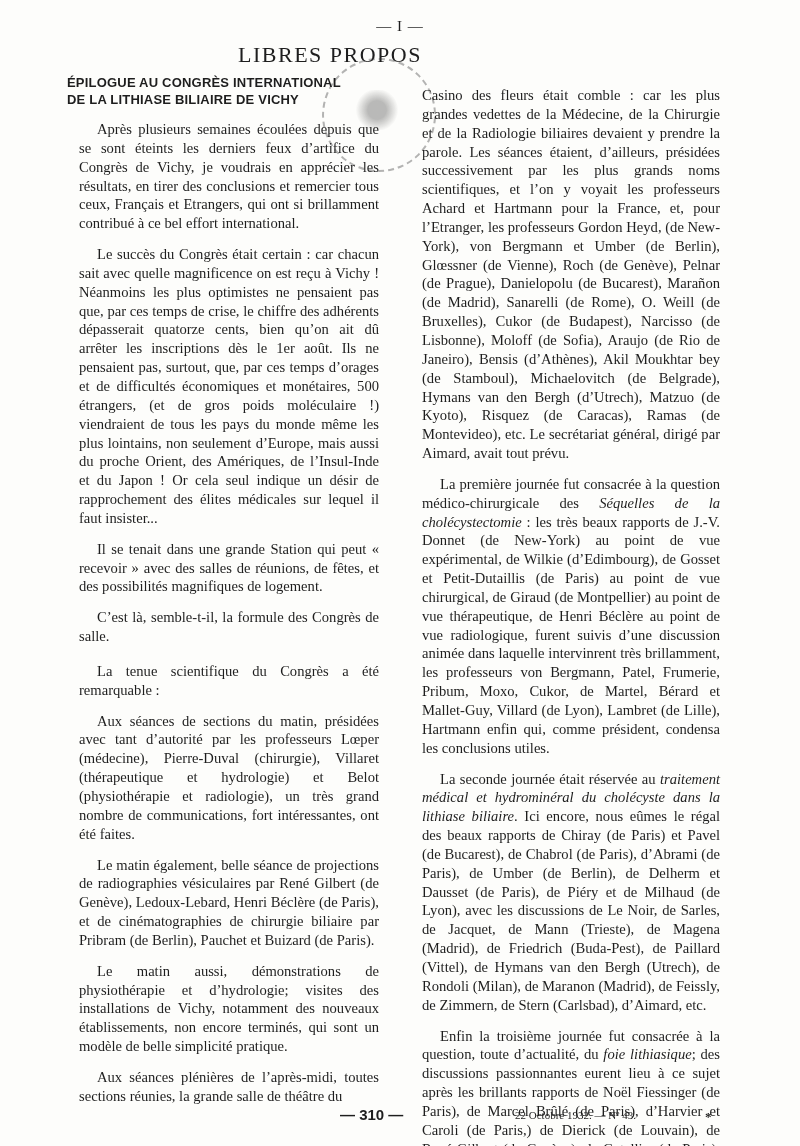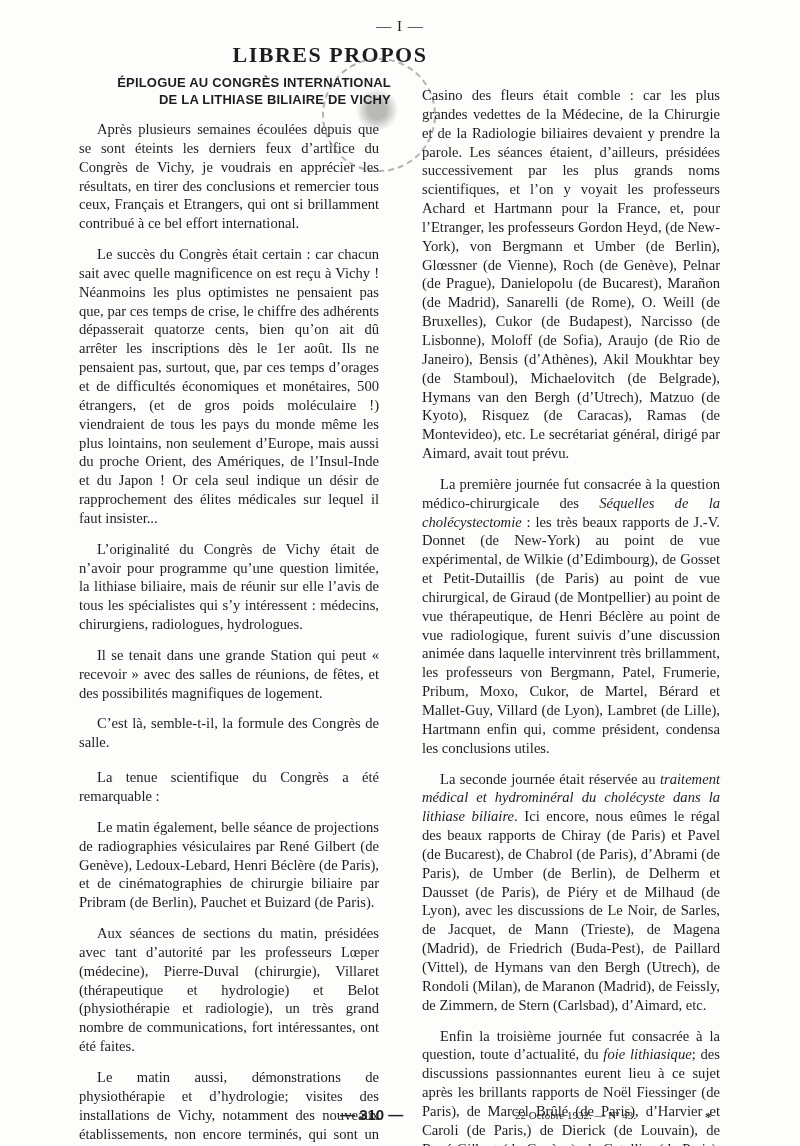--- a/index.html
+++ b/index.html
@@ -6,31 +6,31 @@
     body {
       width: 800px; height: 1146px; background: #fdfdfb; position: relative; overflow: hidden;
       font-family: "DejaVu Serif", "Liberation Serif", serif; color: #1e1e1e;
     }
     .page-num-top {
       position: absolute; top: 18px; left: 0; width: 800px; text-align: center;
       font-family: "Liberation Serif", serif; font-size: 15px; letter-spacing: 1px;
     }
     .rubric {
       position: absolute; top: 42px; left: 0; width: 660px; text-align: center;
-      font-family: "Liberation Serif", serif; font-weight: bold; font-size: 22px; letter-spacing: 1.5px;
+      font-family: "Liberation Serif", serif; font-weight: normal; font-size: 22px; letter-spacing: 1.5px;
     }
     .col {
       position: absolute; top: 74px; font-family: "Liberation Serif", serif;
       font-size: 14.6px; line-height: 18.85px; text-align: justify; hyphens: none;
     }
     .col-left { left: 67px; width: 324px; }
     .col-right { left: 410px; width: 322px; }
     .article-title {
       font-family: "Liberation Sans", sans-serif; font-weight: bold; font-size: 13px;
-      line-height: 17px; text-align: right; margin: 0 0 6px 0; letter-spacing: 0.2px;
+      line-height: 17px; text-align: left; margin: 0 0 6px 0; letter-spacing: 0.2px;
     }
     .col p { margin: 12px; text-indent: 18px; }
     .col p.noindent { text-indent: 0; }
     .col p.gap { margin-top: 10px; }
     .col p.gap2 { margin-top: 16px; }
     i { font-style: italic; }
     .footer {
       position: absolute; top: 1106px; left: 0; width: 660px; height: 24px;
       font-family: "Liberation Serif", serif;
     }
@@ -56,26 +56,25 @@
 <div class="rubric">LIBRES PROPOS</div>
 <div class="stamp"></div>
 
 <div class="col col-left">
   <div class="article-title">
     <div>ÉPILOGUE AU CONGRÈS INTERNATIONAL</div>
     <div>DE LA LITHIASE BILIAIRE DE VICHY</div>
   </div>
   <p>Après plusieurs semaines écoulées depuis que se sont éteints les derniers feux d’artifice du Congrès de Vichy, je voudrais en apprécier les résultats, en tirer des conclusions et remercier tous ceux, Français et Etrangers, qui ont si brillamment contribué à ce bel effort international.</p>
   <p>Le succès du Congrès était certain : car chacun sait avec quelle magnificence on est reçu à Vichy ! Néanmoins les plus optimistes ne pensaient pas que, par ces temps de crise, le chiffre des adhérents dépasserait quatorze cents, bien qu’on ait dû arrêter les inscriptions dès le 1er août. Ils ne pensaient pas, surtout, que, par ces temps d’orages et de difficultés économiques et monétaires, 500 étrangers, (et de gros poids moléculaire !) viendraient de tous les pays du monde même les plus lointains, non seulement d’Europe, mais aussi du proche Orient, des Amériques, de l’Insul-Inde et du Japon ! Or cela seul indique un désir de rapprochement des élites médicales sur lequel il faut insister...</p>
-  <p class="gap">L’originalité du Congrès de Vichy était de n’avoir pour programme qu’une question limitée, la lithiase biliaire, mais de réunir sur elle l’avis de tous les spécialistes qui s’y intéressent : médecins, chirurgiens, radiologues, hydrologues.</p>
   <p>Il se tenait dans une grande Station qui peut « recevoir » avec des salles de réunions, de fêtes, et des possibilités magnifiques de logement.</p>
   <p>C’est là, semble-t-il, la formule des Congrès de salle.</p>
   <p class="gap2">La tenue scientifique du Congrès a été remarquable :</p>
+  <p>Aux séances de sections du matin, présidées avec tant d’autorité par les professeurs Lœper (médecine), Pierre-Duval (chirurgie), Villaret (thérapeutique et hydrologie) et Belot (physiothérapie et radiologie), un très grand nombre de communications, fort intéressantes, ont été faites.</p>
   <p>Le matin également, belle séance de projections de radiographies vésiculaires par René Gilbert (de Genève), Ledoux-Lebard, Henri Béclère (de Paris), et de cinématographies de chirurgie biliaire par Pribram (de Berlin), Pauchet et Buizard (de Paris).</p>
-  <p>Aux séances de sections du matin, présidées avec tant d’autorité par les professeurs Lœper (médecine), Pierre-Duval (chirurgie), Villaret (thérapeutique et hydrologie) et Belot (physiothérapie et radiologie), un très grand nombre de communications, fort intéressantes, ont été faites.</p>
   <p>Le matin aussi, démonstrations de physiothérapie et d’hydrologie; visites des installations de Vichy, notamment des nouveaux établissements, non encore terminés, qui sont un modèle de belle simplicité pratique.</p>
   <p>Aux séances plénières de l’après-midi, toutes sections réunies, la grande salle de théâtre du</p>
 </div>
 
 <div class="col col-right">
   <p class="noindent">Casino des fleurs était comble : car les plus grandes vedettes de la Médecine, de la Chirurgie et de la Radiologie biliaires devaient y prendre la parole. Les séances étaient, d’ailleurs, présidées successivement par les plus grands noms scientifiques, et l’on y voyait les professeurs Achard et Hartmann pour la France, et, pour l’Etranger, les professeurs Gordon Heyd, (de New-York), von Bergmann et Umber (de Berlin), Glœssner (de Vienne), Roch (de Genève), Pelnar (de Prague), Danielopolu (de Bucarest), Marañon (de Madrid), Sanarelli (de Rome), O. Weill (de Bruxelles), Cukor (de Budapest), Narcisso (de Lisbonne), Moloff (de Sofia), Araujo (de Rio de Janeiro), Bensis (d’Athènes), Akil Moukhtar bey (de Stamboul), Michaelovitch (de Belgrade), Hymans van den Bergh (d’Utrech), Matzuo (de Kyoto), Risquez (de Caracas), Ramas (de Montevideo), etc. Le secrétariat général, dirigé par Aimard, avait tout prévu.</p>
   <p><span>La première journée fut consacrée à la question médico-chirurgicale des </span><i>Séquelles de la cholécystectomie</i><span> : les très beaux rapports de J.-V. Donnet (de New-York) au point de vue expérimental, de Wilkie (d’Edimbourg), de Gosset et Petit-Dutaillis (de Paris) au point de vue chirurgical, de Giraud (de Montpellier) au point de vue thérapeutique, de Henri Béclère au point de vue radiologique, furent suivis d’une discussion animée dans laquelle intervinrent très brillamment, les professeurs von Bergmann, Patel, Frumerie, Pribum, Moxo, Cukor, de Martel, Bérard et Mallet-Guy, Villard (de Lyon), Lambret (de Lille), Hartmann enfin qui, comme président, condensa les conclusions utiles.</span></p>
   <p><span>La seconde journée était réservée au </span><i>traitement médical et hydrominéral du cholécyste dans la lithiase biliaire</i><span>. Ici encore, nous eûmes le régal des beaux rapports de Chiray (de Paris) et Pavel (de Bucarest), de Chabrol (de Paris), d’Abrami (de Paris), de Umber (de Berlin), de Delherm et Dausset (de Paris), de Piéry et de Milhaud (de Lyon), avec les discussions de Le Noir, de Sarles, de Jacquet, de Mann (Trieste), de Magena (Madrid), de Friedrich (Buda-Pest), de Paillard (Vittel), de Hymans van den Bergh (Utrech), de Rondoli (Milan), de Maranon (Madrid), de Feissly, de Zimmern, de Stern (Carlsbad), d’Aimard, etc.</span></p>
   <p><span>Enfin la troisième journée fut consacrée à la question, toute d’actualité, du </span><i>foie lithiasique</i><span>; des discussions passionnantes eurent lieu à ce sujet après les brillants rapports de Noël Fiessinger (de Paris), de Marcel Brûlé (de Paris), d’Harvier et Caroli (de Paris,) de Dierick (de Louvain), de René Gilbert (de Genève), de Gatellier (de Paris), auxquelles prirent part, notamment, von Bergmann, Umber (de Berlin), Hy-</span></p>
 </div>

